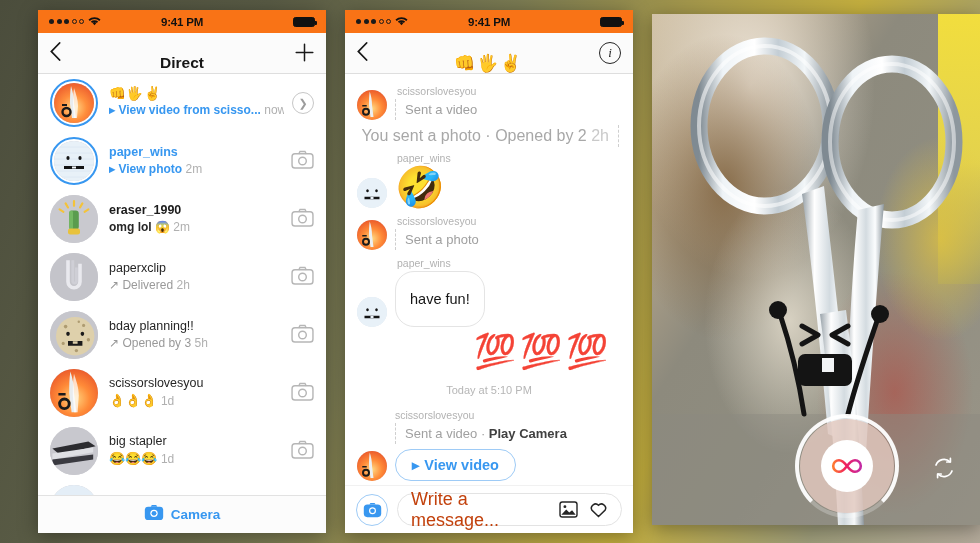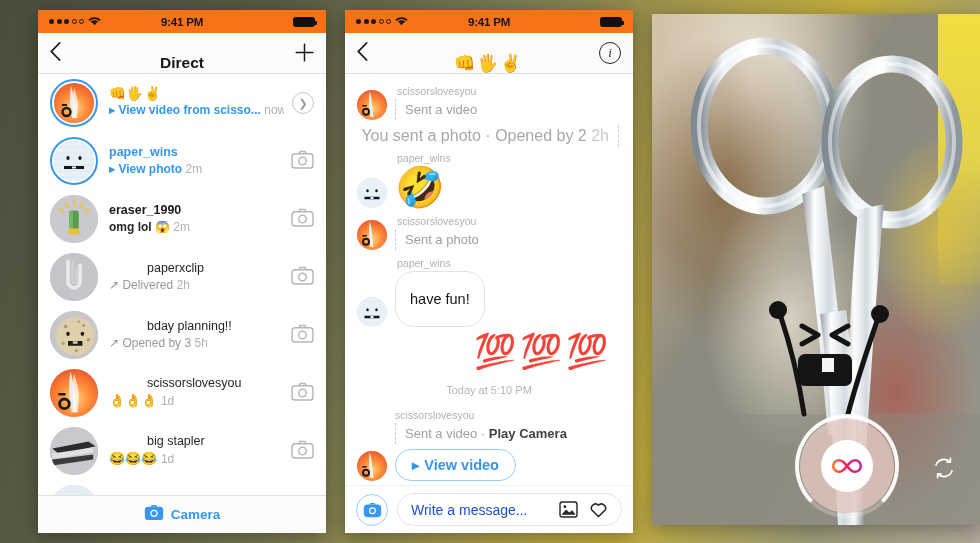--- a/index.html
+++ b/index.html
@@ -74,21 +74,21 @@
   .dm-row.unread-ring .av-wrap { padding: 2px; border: 2px solid #3797f0; border-radius: 50%; }
   .av-wrap { width: 48px; height: 48px; flex: 0 0 auto; display:flex; align-items:center; justify-content:center; }
   .av {
     width: 100%; height: 100%; border-radius: 50%; overflow: hidden; position: relative;
     background: #c9c9cf;
   }
   .dm-row.unread-ring .av { width: 40px; height: 40px; }
   .dm-text { flex: 1; min-width: 0; padding-left: 11px; }
   .dm-name { font-size: 12.5px; color: #1b1b1b; font-weight: bold; line-height: 1.35; white-space: nowrap; overflow: hidden; }
   .dm-name.unread-blue { color: #3797f0; }
-  .dm-name.plain { font-weight: normal; color: #262626; margin-left: 38px; }
+  .dm-name.plain { font-weight: normal; color: #262626; }
   .dm-sub { font-size: 12px; color: #999; line-height: 1.4; white-space: nowrap; overflow: hidden; }
   .dm-sub .blue { color: #3797f0; font-weight: bold; }
   .dm-sub .dark { color: #262626; font-weight: bold; }
   .dm-sub .time { color: #b0b0b0; font-weight: normal; }
   .dm-sub .emoji { font-size: 13px; }
   .dm-right { flex: 0 0 auto; padding-left: 8px; }
   .chev {
     width: 22px; height: 22px; border: 1.3px solid #c7c7c7; border-radius: 50%;
     display:flex; align-items:center; justify-content:center; color:#9c9c9c; font-size:11px; cursor: pointer;
   }
@@ -140,21 +140,21 @@
     border-top: 1px solid #f1f1f1;
   }
   .cam-circle {
     width: 32px; height: 32px; border-radius: 50%; border: 1.4px solid #9ecbf6;
     display: flex; align-items: center; justify-content: center; flex: 0 0 auto; cursor: pointer;
   }
   .input-pill {
     flex: 1; height: 33px; border: 1.2px solid #e3e3e3; border-radius: 18px;
     display: flex; align-items: center; padding: 0 13px; gap: 11px;
   }
-  .input-pill .ph { flex: 1; font-size: 14px; color: #1d4ed8; }
+  .input-pill .ph { flex: 1; font-size: 18px; color: #c2410c; }
   .pill-ico { cursor: pointer; display: flex; }
 
   
   .photo { position: absolute; inset: 0; overflow: hidden; background: #8e8b7f; }
   .shutter-wrap { position: absolute; left: 143px; top: 400px; width: 104px; height: 104px; }
   .shutter-ring {
     position: absolute; inset: 0; border-radius: 50%;
     border: 4px solid rgba(255,255,255,.95);
     border-bottom-color: rgba(255,255,255,.25);
   }

